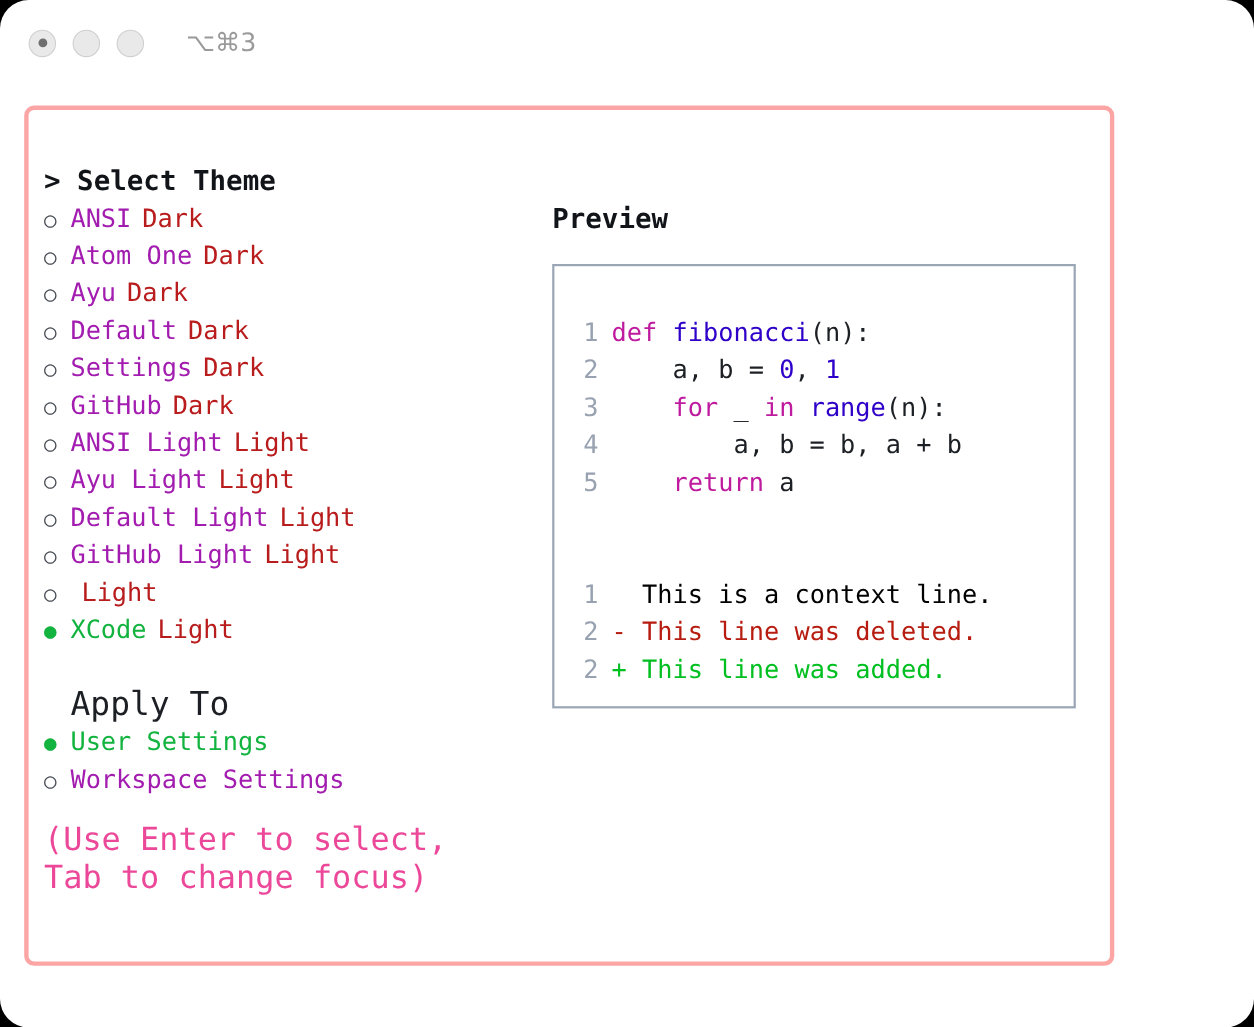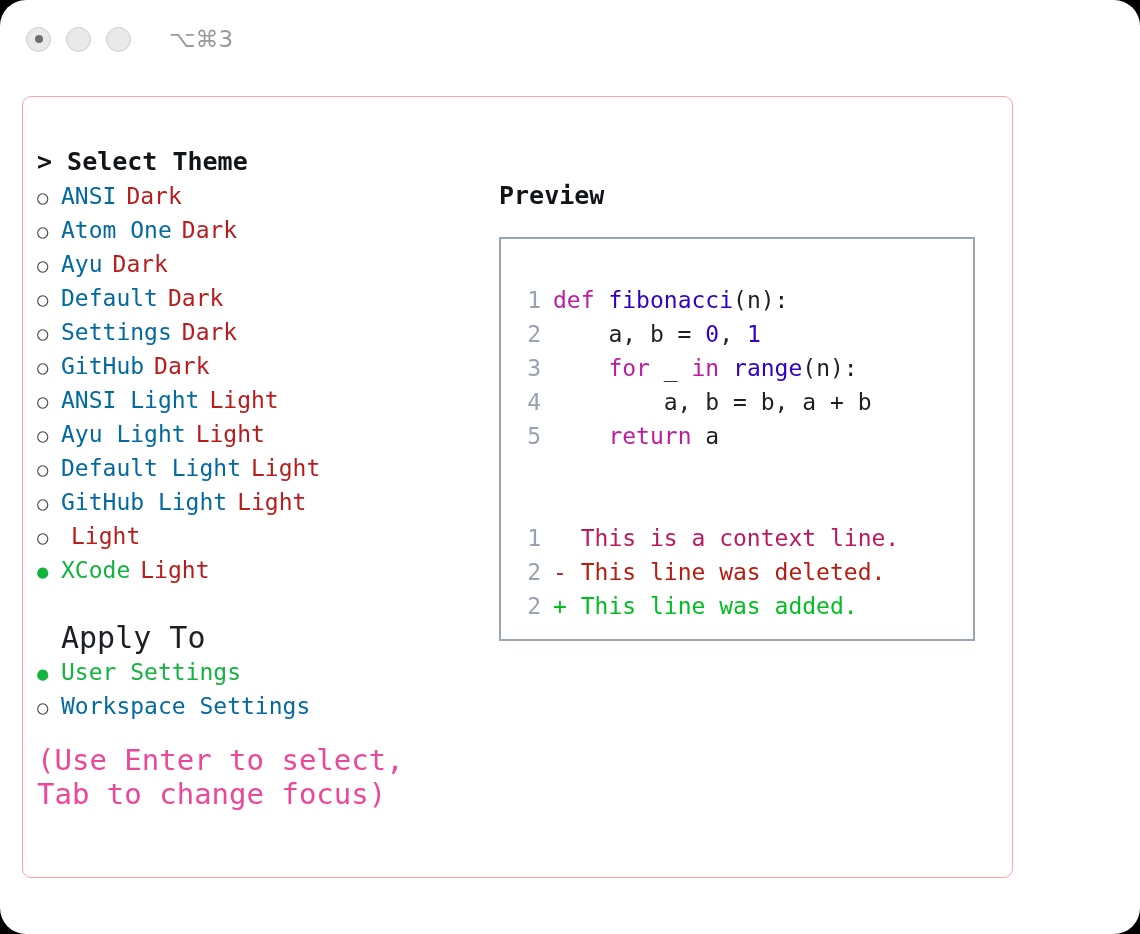--- a/index.html
+++ b/index.html
@@ -64,21 +64,21 @@
     font-family: "DejaVu Sans", "Liberation Sans", sans-serif;
   }
 
   
   .panel {
     position: absolute;
     left: 22px;
     top: 96px;
     width: 991px;
     height: 782px;
-    border: 1px solid #fca5a5;
+    border: 4px solid #fca5a5;
     border-radius: 9px;
     box-sizing: border-box;
     background: #ffffff;
     text-decoration: underline;
   }
 
   
   .left-col {
     position: absolute;
     left: 14px;
@@ -102,21 +102,21 @@
     white-space: pre;
   }
   .bullet {
     width: 24px;
     flex: 0 0 24px;
     color: #4a4f57;
     font-size: 19px;
     line-height: 34px;
   }
   .bullet.sel { color: #12b33f; font-size: 19px; }
-  .label { color: #0369a1; }
+  .label { color: #a21caf; }
   .label.sel { color: #12b33f; }
   .variant {
     color: #b91c1c;
     margin-left: 10px;
   }
   .spacer-block { height: 34px; }
 
   .section-title {
     font-size: 30px;
     color: #1c2024;
@@ -172,21 +172,21 @@
     flex: 0 0 28px;
     text-align: right;
     color: #98a2b0;
     margin-right: 12px;
   }
   .tok-kw  { color: #bf1b9f; }
   .tok-fn  { color: #2e00c8; }
   .tok-num { color: #2e00c8; }
   .tok-id  { color: #1c2024; }
   .tok-pun { color: #1c2024; }
-  .d-ctx { color: #be185d; }
+  .d-ctx { color: #000000; }
   .d-del { color: #b71c10; }
   .d-add { color: #00bf20; }
   .blank-line { height: 34px; }
 </style>
 </head>
 <body>
 
 <div id="app">
 
   <div class="titlebar">

